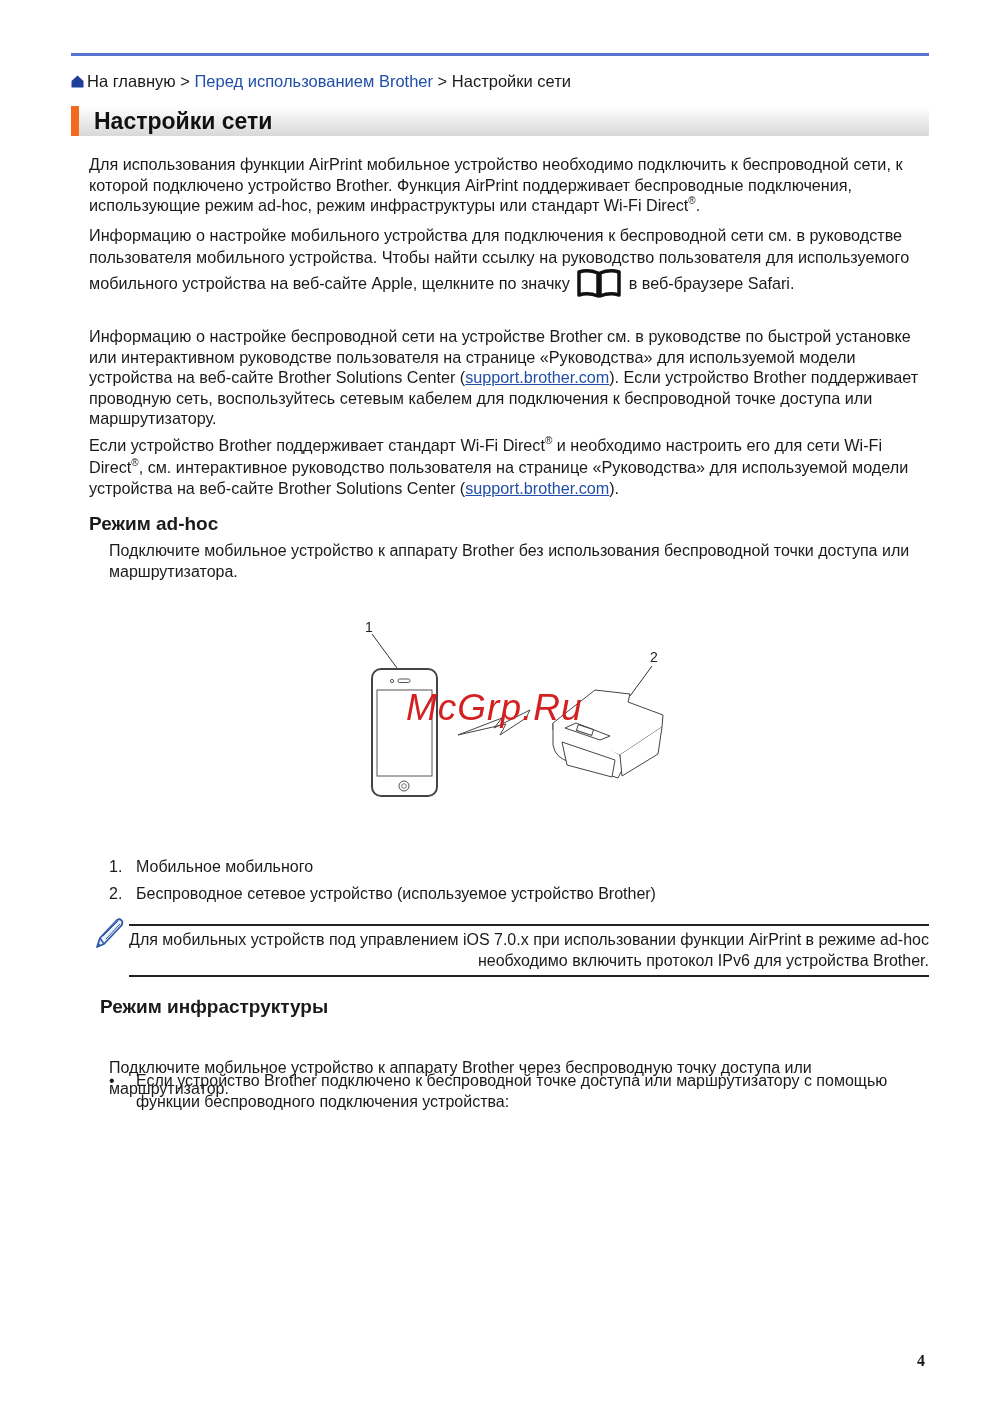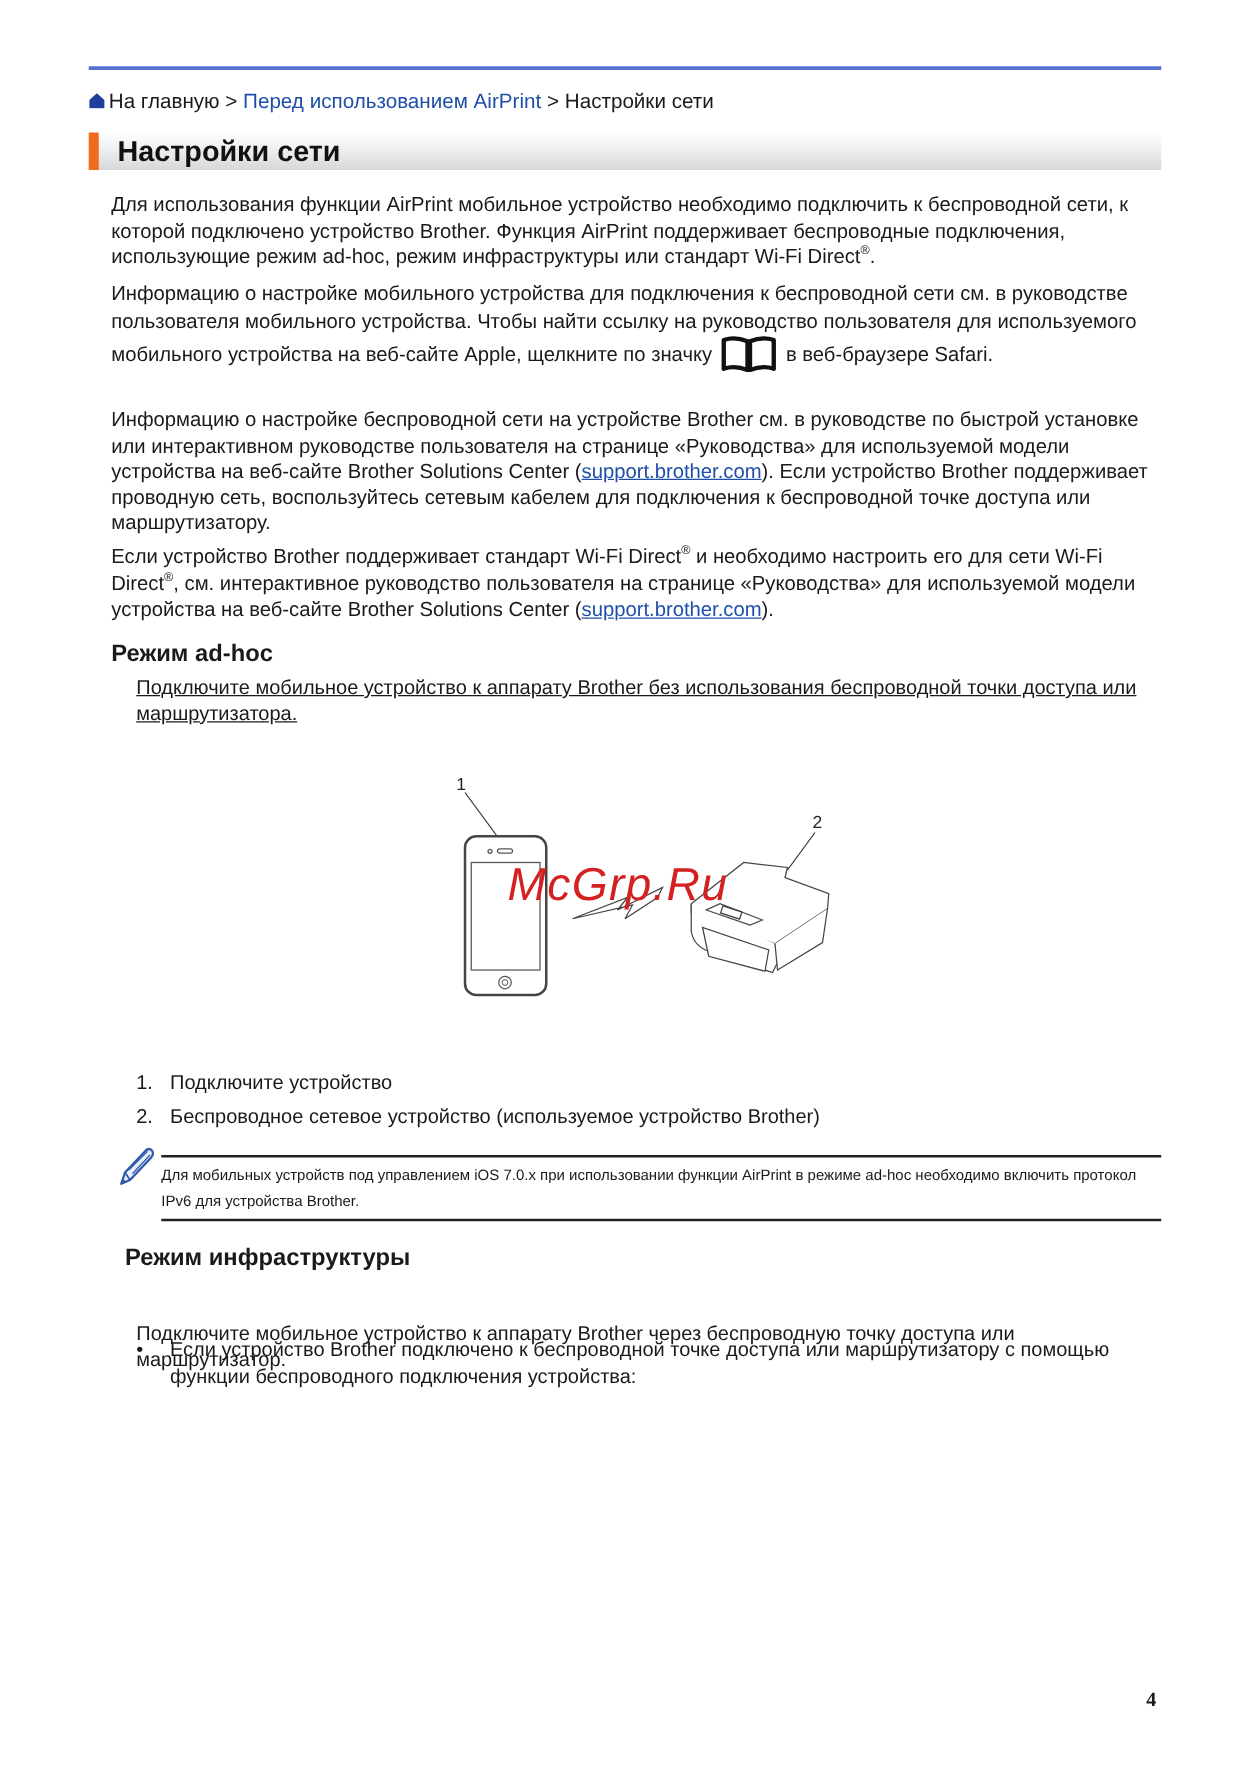--- a/index.html
+++ b/index.html
@@ -23,38 +23,38 @@
   .figure { position: absolute; left: 340px; top: 610px; width: 340px; height: 200px; }
   .watermark { position: absolute; left: 406px; top: 688px; font-size: 37px; font-style: italic;
                color: #d42020; letter-spacing: 1px; line-height: 40px; }
   .num-list { position: absolute; left: 109px; width: 820px; font-size: 16px; line-height: 20px; }
   .num-list .item { position: absolute; left: 0; white-space: nowrap; }
   .num-list .num { display: inline-block; width: 27px; }
   .note { position: absolute; left: 89px; top: 910px; width: 840px; height: 70px; }
   .note .pencil-icon { position: absolute; left: 3px; top: 6px; width: 32px; height: 36px; }
   .note .rule-top { position: absolute; left: 40px; top: 14px; width: 800px; height: 2px; background: #222; }
   .note .rule-bottom { position: absolute; left: 40px; top: 65px; width: 800px; height: 2px; background: #222; }
-  .note .note-text { position: absolute; left: 40px; top: 20px; width: 800px; font-size: 12px; line-height: 20.5px; }
+  .note .note-text { position: absolute; left: 40px; top: 20px; width: 800px; font-size: 16px; line-height: 20.5px; text-align: right; }
   .bullet-item { position: absolute; left: 109px; width: 820px; font-size: 16px; line-height: 20.5px; }
   .bullet-item .dot { position: absolute; left: 0; top: 0; }
   .bullet-item .btext { position: absolute; left: 27px; width: 800px; }
   .page-number { position: absolute; left: 917px; top: 1352px; font-family: "Liberation Serif", serif;
                  font-weight: bold; font-size: 16px; }
 </style>
 </head>
 <body>
 
 <div class="top-rule"></div>
 
 <div class="breadcrumb">
   <svg class="home-icon" viewBox="0 0 13 13">
     <path d="M6.5 0.5 L12.5 6 L12.5 12.5 L0.5 12.5 L0.5 6 Z" fill="#1f3f9a"></path>
   </svg><a style="color:#1a1a1a">На главную</a>
   <span>&gt;</span>
-  <a>Перед использованием AirPrint</a>
+  <a>Перед использованием Brother</a>
   <span>&gt;</span>
   <span>Настройки сети</span>
 </div>
 
 <div class="title-bar">
   <div class="title-accent"></div>
   <div class="title-text">Настройки сети</div>
 </div>
 
 <div class="body-text" style="top:154px;">
@@ -72,21 +72,21 @@
 
 <div class="body-text" style="top:326px;">
   <p><span>Информацию о настройке беспроводной сети на устройстве Brother см. в руководстве по быстрой установке или интерактивном руководстве пользователя на странице «Руководства» для используемой модели устройства на веб-сайте Brother Solutions Center (</span><a class="link">support.brother.com</a><span>). Если устройство Brother поддерживает проводную сеть, воспользуйтесь сетевым кабелем для подключения к беспроводной точке доступа или маршрутизатору.</span></p>
 </div>
 
 <div class="body-text" style="top:435px; line-height:21.5px;">
   <p><span>Если устройство Brother поддерживает стандарт Wi-Fi Direct</span><span class="reg">®</span><span> и необходимо настроить его для сети Wi-Fi Direct</span><span class="reg">®</span><span>, см. интерактивное руководство пользователя на странице «Руководства» для используемой модели устройства на веб-сайте Brother Solutions Center (</span><a class="link">support.brother.com</a><span>).</span></p>
 </div>
 
 <div class="subhead" style="top:514px;">Режим ad-hoc</div>
-<div class="indent-text" style="top:541px;text-decoration:underline;">Подключите мобильное устройство к аппарату Brother без использования беспроводной точки доступа или маршрутизатора.</div>
+<div class="indent-text" style="top:541px;">Подключите мобильное устройство к аппарату Brother без использования беспроводной точки доступа или маршрутизатора.</div>
 
 <div class="figure">
   <svg width="340" height="200" viewBox="0 0 340 200">
     <g>
       <text x="25" y="22" font-family="Liberation Sans, sans-serif" font-size="14" fill="#222">1</text>
       <line x1="32" y1="24" x2="57" y2="58" stroke="#333" stroke-width="1"></line>
     </g>
     <g>
       <rect x="32" y="59" width="65" height="127" rx="9" fill="#fff" stroke="#444" stroke-width="2"></rect>
       <rect x="37" y="80" width="55" height="86" fill="#fff" stroke="#555" stroke-width="1"></rect>
@@ -109,21 +109,21 @@
       <path d="M222 132 L227 155 L272 167 L275 150 Z"></path>
       <path d="M225 118 L260 130 L270 126 L236 113 Z"></path>
       <rect x="237" y="117" width="16" height="6" transform="rotate(18 245 120)"></rect>
     </g>
   </svg>
 </div>
 <div class="watermark">McGrp.Ru</div>
 
 <div class="num-list" style="top:857px;">
   <div class="item" style="top:0;">
-    <span class="num">1.</span><span>Подключите устройство</span>
+    <span class="num">1.</span><span>Мобильное мобильного</span>
   </div>
   <div class="item" style="top:27px;">
     <span class="num">2.</span><span>Беспроводное сетевое устройство (используемое устройство Brother)</span>
   </div>
 </div>
 
 <div class="note">
   <svg class="pencil-icon" viewBox="0 0 32 36">
     <path d="M5 31 L8 22 L25 4 Q28 2 30 5 Q31 8 29 10 L12 28 Z" fill="#e8eefb" stroke="#2f5aa8" stroke-width="1.8" stroke-linejoin="round"></path>
     <path d="M8 22 L12 28" stroke="#2f5aa8" stroke-width="1.4"></path>

